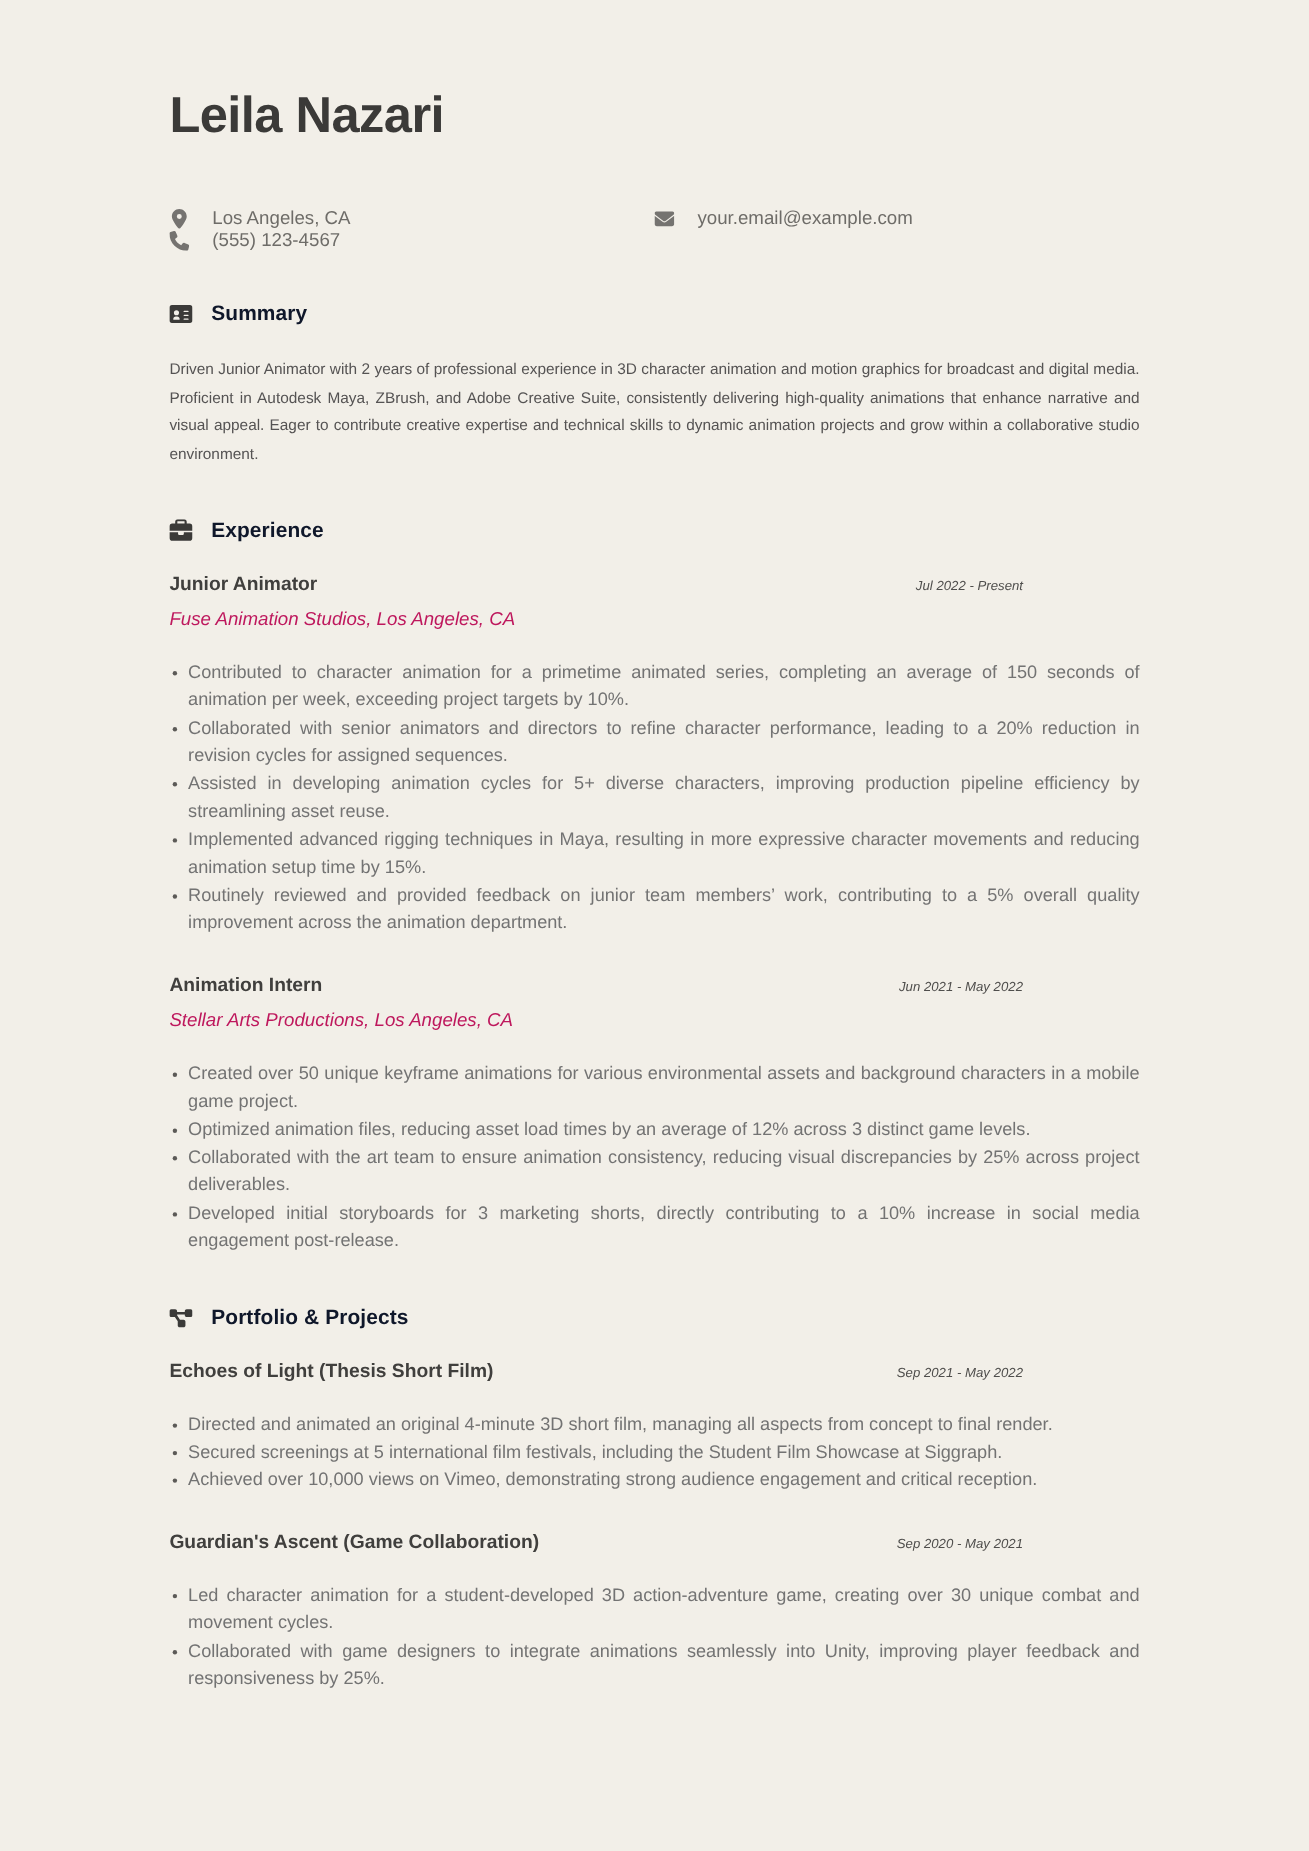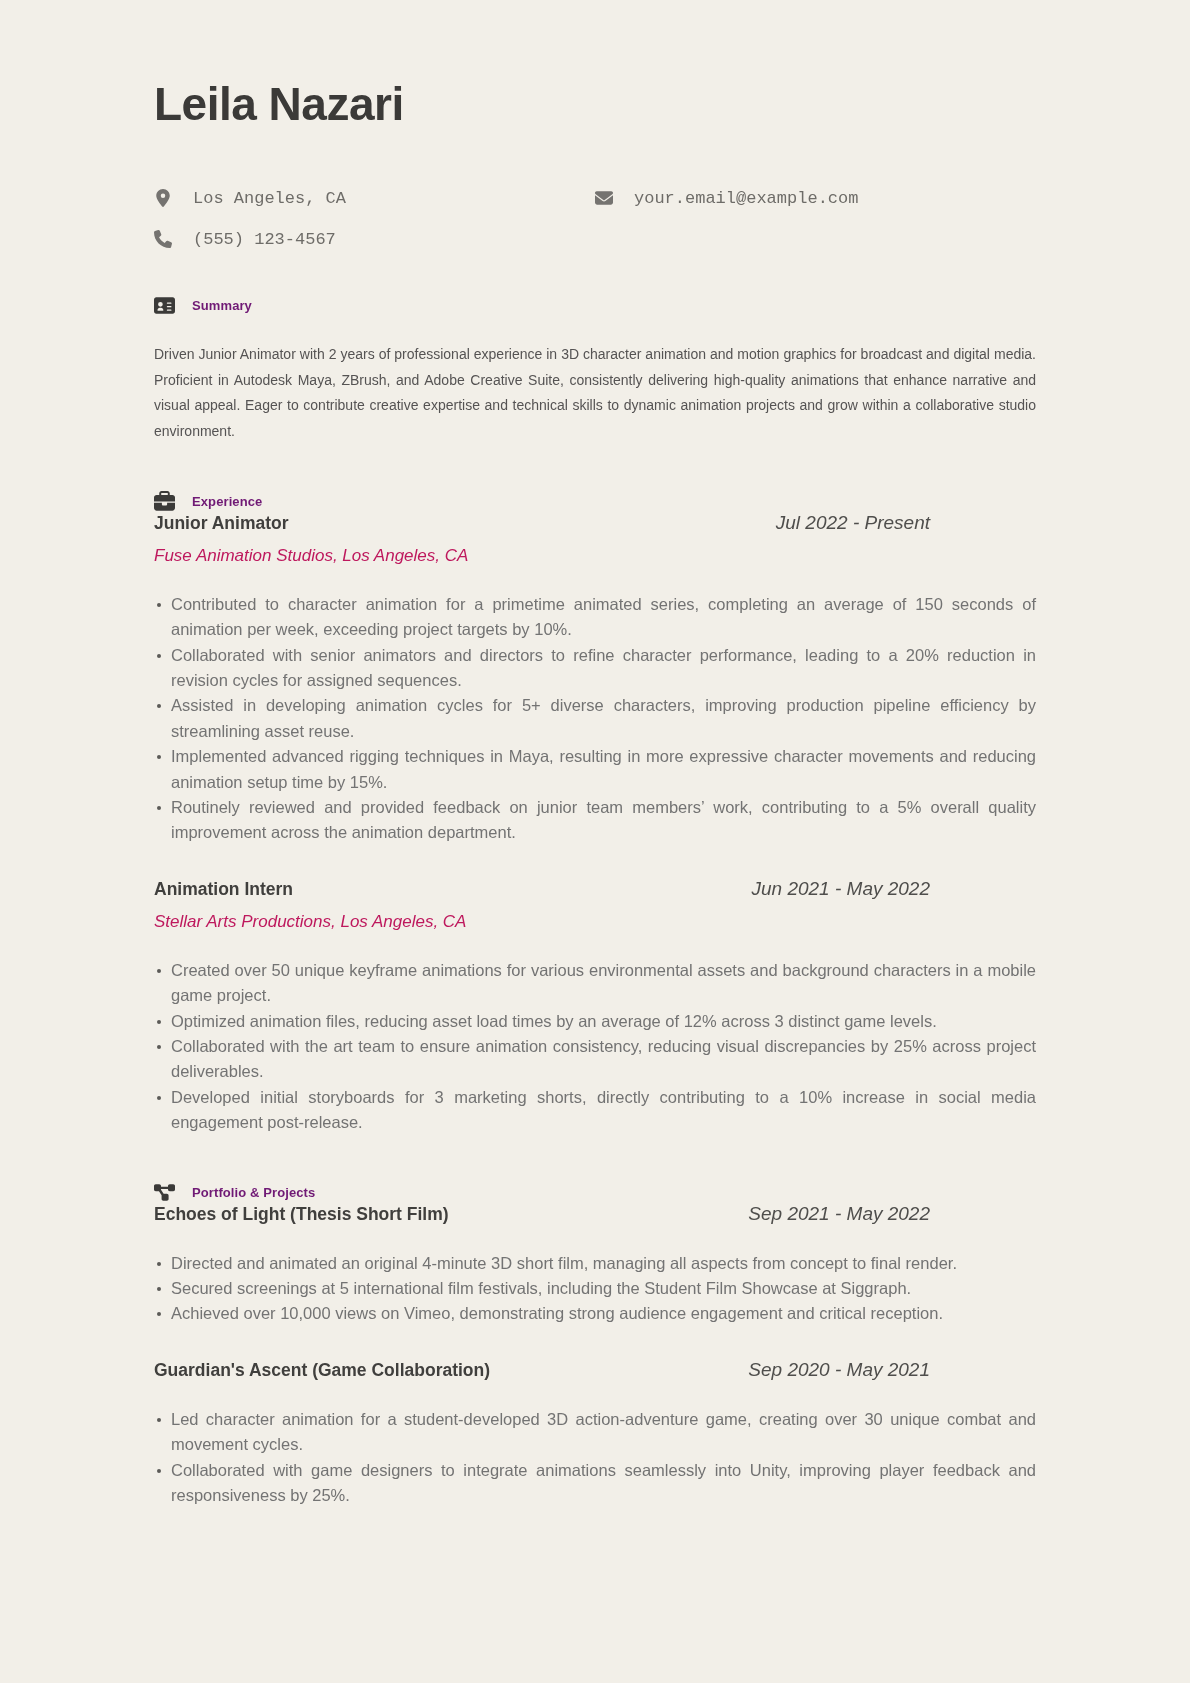--- a/index.html
+++ b/index.html
@@ -22,61 +22,60 @@
     line-height: 1.15;
     font-weight: 700;
     letter-spacing: -0.5px;
     color: #3b3a38;
   }
 
   .contact {
     margin-top: 58px;
     display: grid;
     grid-template-columns: 1fr 1fr;
-    row-gap: 22px;
-    font-family: Liberation Mono, monospace;
+    row-gap: 0;
   }
   .contact-item {
     display: flex;
     align-items: center;
     gap: 21px;
     font-size: 17px;
     color: #6e6c68;
   }
   .contact-item .icon { width: 18px; height: 18px; flex: 0 0 18px; color: #757370; }
   .contact-item .icon svg { width: 100%; height: 100%; display: block; }
   .c-location { grid-column: 1; grid-row: 1; }
   .c-email    { grid-column: 2; grid-row: 1; }
   .c-phone    { grid-column: 1; grid-row: 2; }
 
   
   .section { margin-top: 46px; }
   .sec-header { display: flex; align-items: center; gap: 17px; }
   .sec-header .icon { width: 21px; height: 21px; color: #3b3a38; }
   .sec-header .icon svg { width: 100%; height: 100%; display: block; }
-  .sec-header h2 { font-size: 13px; font-weight: 700; color: #701a75; letter-spacing: 0.1px; }
+  .sec-header h2 { font-size: 19px; font-weight: 700; color: #0f172a; letter-spacing: 0.1px; }
 
   .summary-text {
     margin-top: 26px;
     font-size: 14px;
     line-height: 25.7px;
     color: #555353;
     text-align: justify;
     hyphens: auto;
     -webkit-hyphens: auto;
   }
 
   
-  .entry { }
+  .entry { margin-top: 26px; }
   .entry + .entry { margin-top: 32px; }
   .entry-head { display: flex; justify-content: space-between; align-items: baseline; }
   .entry-head h3 { font-size: 17.5px; font-weight: 700; color: #403f3d; }
   .dates {
     font-style: italic;
-    font-size: 19px;
+    font-size: 12px;
     color: #4f4e4c;
     padding-right: 106px;
     white-space: nowrap;
   }
   .company {
     margin-top: 12px;
     font-style: italic;
     font-size: 17px;
     color: #be185d;
   }

